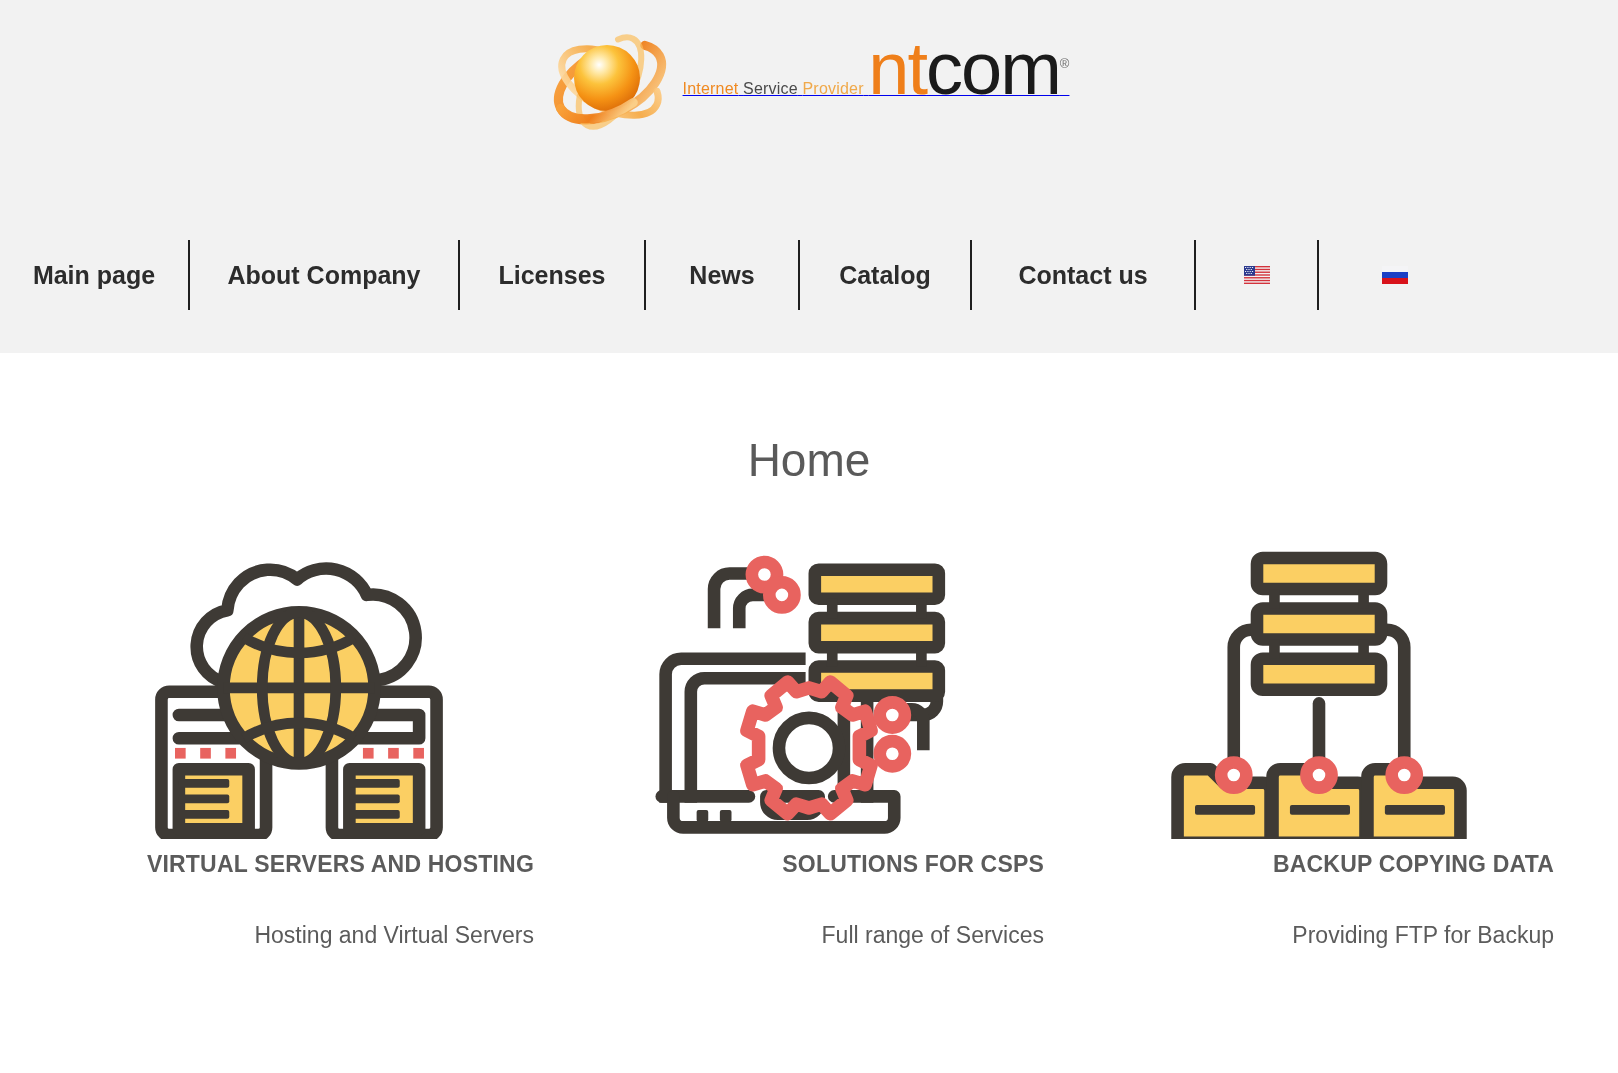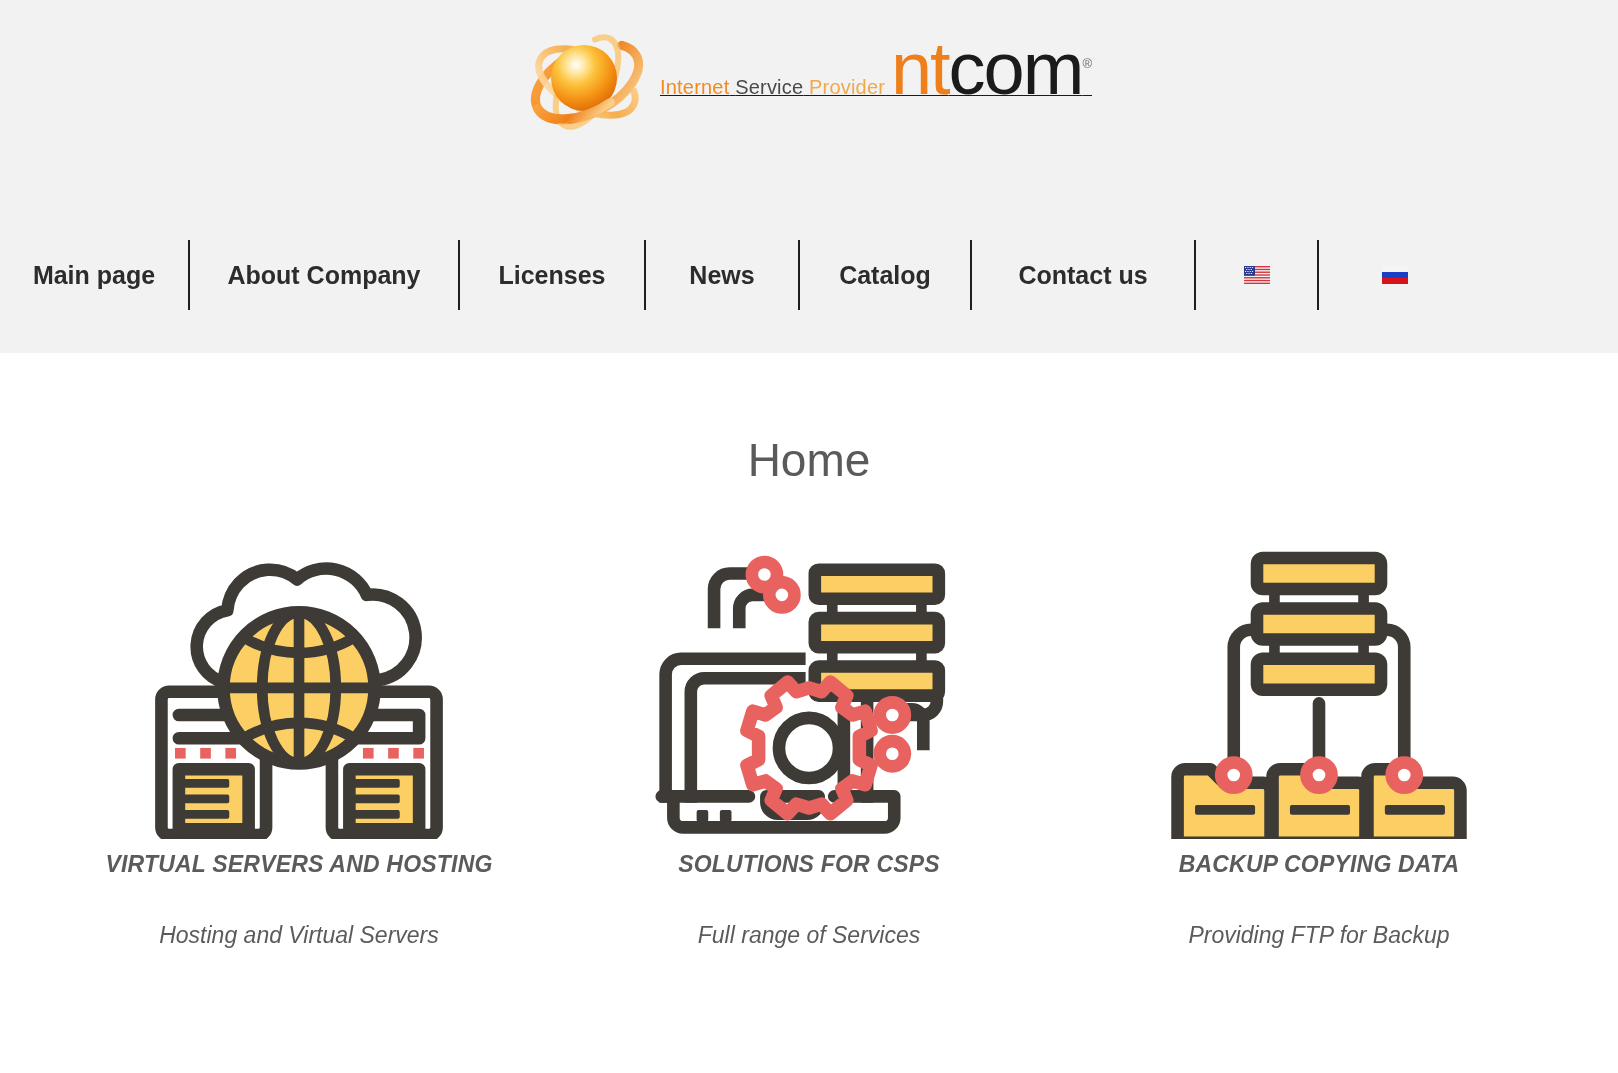--- a/index.html
+++ b/index.html
@@ -26,21 +26,21 @@
     height: 218px;
   }
   .logo {
     display: flex;
     align-items: flex-start;
     gap: 6px;
   }
   .logo-mark { width: 122px; height: 128px; flex: none; }
   .logo-text { padding-top: 16px; }
   .logo-tagline {
-    font-size: 20px;
+    font-size: 16px;
     letter-spacing: 0.2px;
     white-space: nowrap;
     margin-left: 6px;
     margin-bottom: 2px;
     margin-top: 26px;
   }
   .logo-tagline .w1 { color: #f08a22; }
   .logo-tagline .w2 { color: #4a4a4a; }
   .logo-tagline .w3 { color: #f0a94a; }
   .logo-word {
@@ -104,23 +104,22 @@
     padding-top: 80px;
   }
   .cards {
     display: flex;
     justify-content: center;
     padding: 0 40px;
     margin-top: 42px;
   }
   .card {
     width: 510px;
-    text-align: center;
+    text-align: right;
     padding: 0 20px;
-    font-style: italic;
   }
   .card-icon {
     height: 310px;
     display: flex;
     align-items: center;
     justify-content: center;
   }
   .card-icon svg { width: 310px; height: 310px; display:block; }
   .card-title {
     font-size: 23px;

